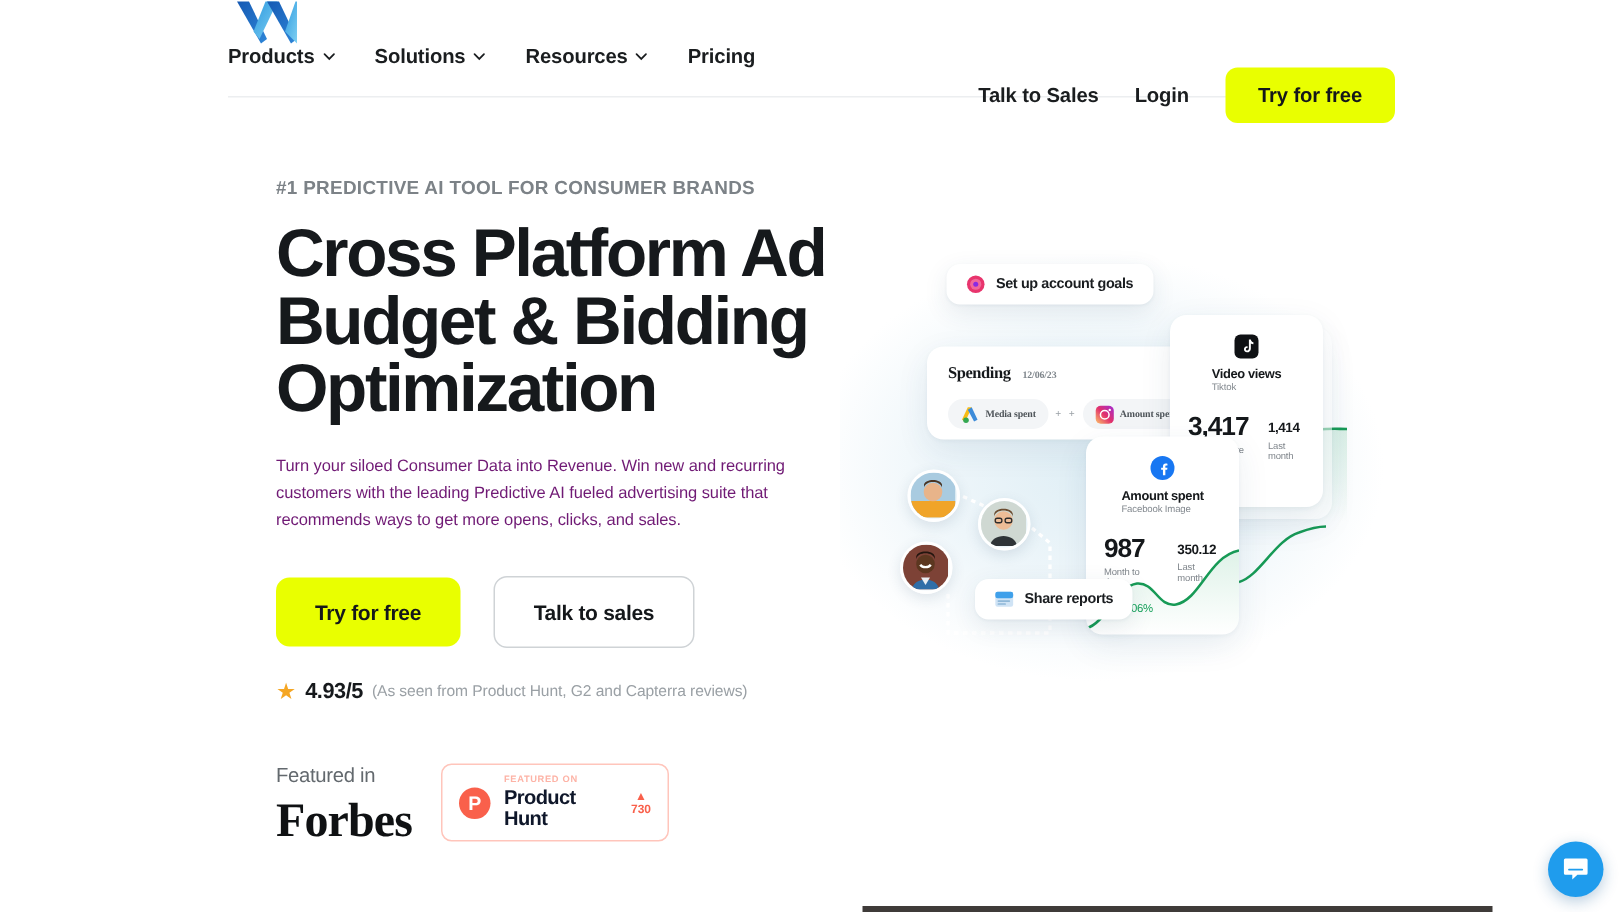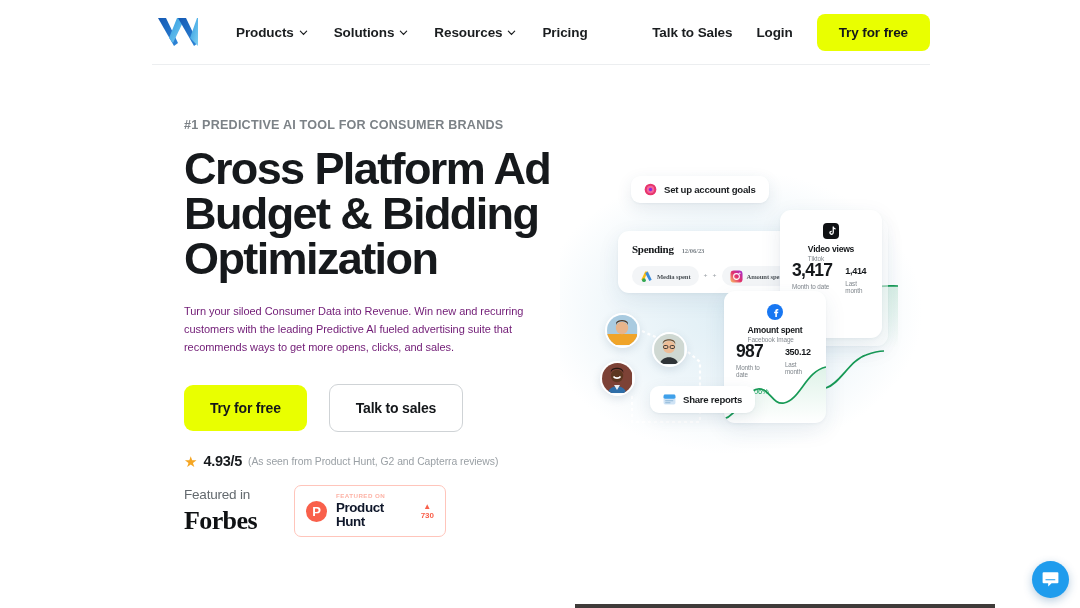--- a/index.html
+++ b/index.html
@@ -8,22 +8,23 @@
     overflow: hidden;
     background: #ffffff;
     font-family: "Liberation Sans", sans-serif;
     -webkit-font-smoothing: antialiased;
   }
   #page { position: relative; width: 1080px; height: 608px; background:#fff; }
 
   
   #header {
     position: absolute; left: 152px; top: 0; width: 778px; height: 65px;
-    display: flex; align-items: center;
+    display: flex; align-items: flex-start;
     border-bottom: 1px solid #eceef0;
+    flex-direction: column;
   }
   .logo-wrap { width: 52px; height: 40px; display:flex; align-items:center; justify-content:center; margin-right: 32px;}
   .nav-main { display: flex; align-items: center; gap: 26px; }
   .nav-item {
     display: flex; align-items: center; gap: 5px;
     font-size: 13.5px; font-weight: 700; color: #1a1d1f; letter-spacing: -0.1px;
     cursor: pointer; white-space: nowrap;
   }
   .chev { display:inline-block; width:9px; height:9px; }
   .nav-right { display: flex; align-items: center; gap: 24px; margin-left: auto; }
@@ -55,24 +56,24 @@
   }
   .btn-hero-outline {
     background:#fff; color:#14171a; font-weight:700; font-size:14px;
     border:1.4px solid #cfd3d6; border-radius:9px; padding:15px 26px; cursor:pointer; letter-spacing:-0.2px;
   }
   .rating-row { display:flex; align-items:center; gap:6px; margin-top: 21px; }
   .star { color:#f5a623; font-size:15px; line-height:1; }
   .rating-score { font-size:14.5px; font-weight:800; color:#16191c; letter-spacing:-0.3px;}
   .rating-note { font-size:10.4px; color:#9aa0a5; letter-spacing:-0.05px; }
 
-  .featured-row { display:flex; align-items:center; margin-top: 16px; gap: 0; }
+  .featured-row { display:flex; align-items:flex-start; margin-top: 40px; gap: 0; }
   .featured-col { width: 110px; }
   .featured-label { font-size:13.5px; color:#63696e; letter-spacing:-0.2px; margin-bottom:4px; }
-  .forbes { font-family:"Liberation Serif", serif; font-size:26px; font-weight:700; color:#0f1113; letter-spacing:-0.6px; }
+  .forbes { font-family:"Liberation Serif", serif; font-size:32px; font-weight:700; color:#0f1113; letter-spacing:-0.6px; }
   .ph-badge {
     display:flex; align-items:center; gap:9px;
     border:1.3px solid #ffc5bb; border-radius:7px; background:#fff;
     padding:7px 11px; width: 152px; cursor:pointer;
   }
   .ph-circle {
     width:21px; height:21px; border-radius:50%; background:#f9604b;
     display:flex; align-items:center; justify-content:center;
     color:#fff; font-weight:800; font-size:13px; font-family:"Liberation Sans",sans-serif;
     flex-shrink:0;
@@ -113,21 +114,21 @@
   .chip-txt { font-size:6.6px; color:#4e5459; font-weight:600; letter-spacing:-0.1px; white-space:nowrap;}
   .plus { font-size:7px; color:#9aa0a6; font-weight:700; }
 
   
   #card-video { left:220px; top:80px; width:102px; height:128px; padding:13px 12px; z-index:2; }
   #card-video-ghost { left:228px; top:88px; width:100px; height:128px; background:#fff; opacity:0.55; z-index:1;}
   .vc-head { display:flex; align-items:center; gap:6px;flex-direction:column; }
   .vc-ico { width:16px; height:16px; border-radius:4px; background:#0f1114; display:flex; align-items:center; justify-content:center; flex-shrink:0;}
   .vc-title { font-size:8.6px; font-weight:800; color:#15181b; letter-spacing:-0.25px; line-height:1.1;}
   .vc-sub { font-size:6.4px; color:#848a90; letter-spacing:-0.1px; margin-top:1px;}
-  .vc-nums { display:flex; align-items:flex-start; gap:13px; }
+  .vc-nums { display:flex; align-items:flex-start; gap:13px; margin-top:14px; }
   .vc-big { font-size:17.5px; font-weight:800; color:#15181b; letter-spacing:-0.7px; line-height:1;}
   .vc-big-lbl { font-size:6.3px; color:#7f858b; margin-top:3px; letter-spacing:-0.1px;}
   .vc-sm { font-size:9px; font-weight:800; color:#15181b; letter-spacing:-0.3px; line-height:1; padding-top:5px;}
   .vc-sm-lbl { font-size:6.3px; color:#7f858b; margin-top:4px; letter-spacing:-0.1px;}
   .vc-delta { font-size:7.6px; font-weight:400; color:#18a35c; margin-top:9px; letter-spacing:-0.2px;}
 
   
   #card-amount { left:164px; top:161px; width:102px; height:132px; padding:13px 12px; z-index:3; overflow:hidden;}
   .ac-ico { width:16px; height:16px; border-radius:50%; background:#1877f2; display:flex; align-items:center; justify-content:center; flex-shrink:0;}
 

